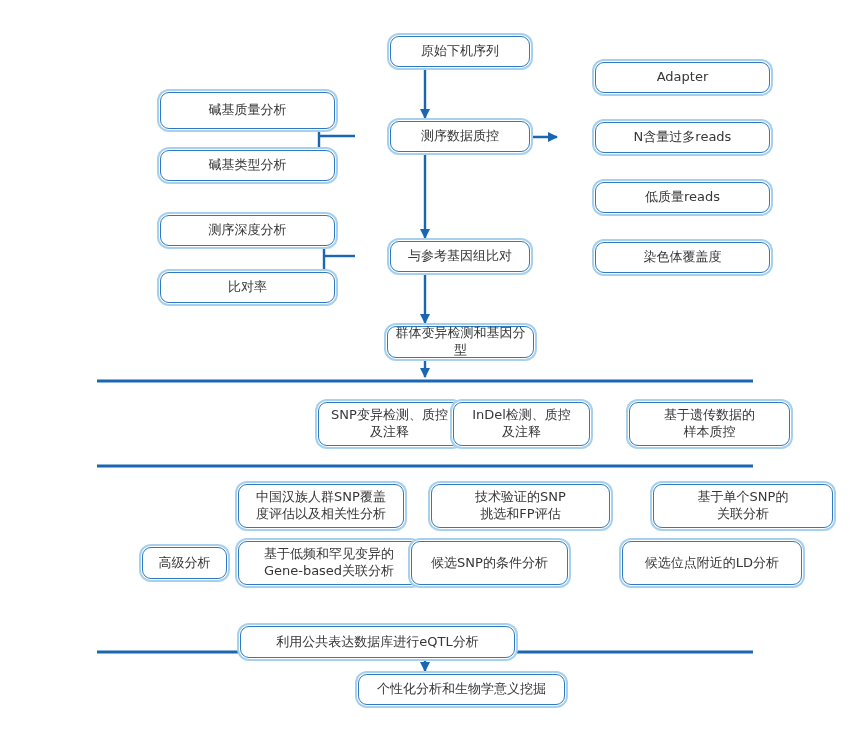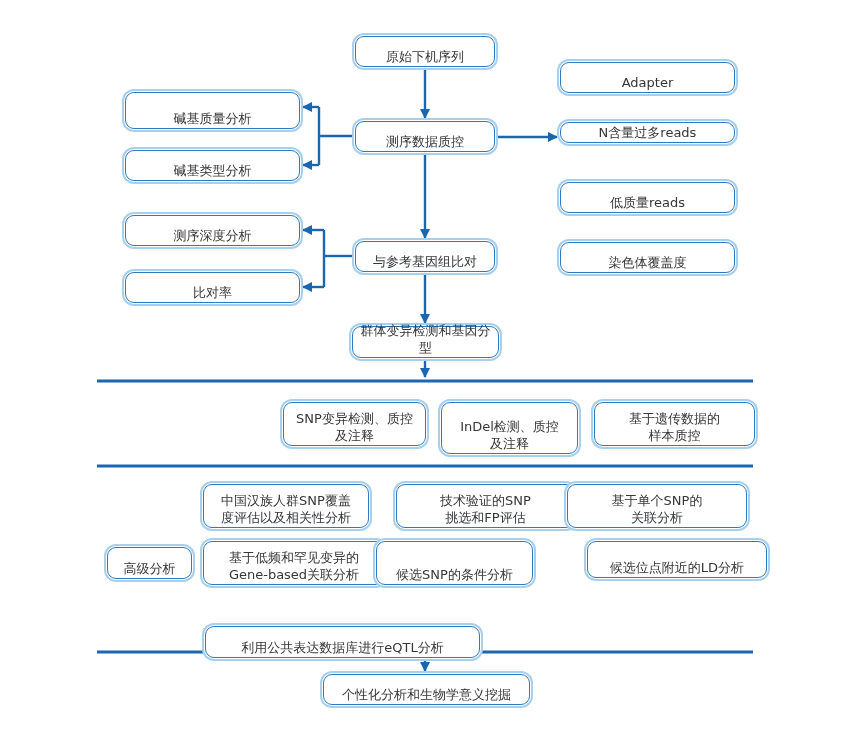--- a/index.html
+++ b/index.html
@@ -23,24 +23,25 @@
     pointer-events: none;
   }
   .box {
     position: absolute;
     box-sizing: border-box;
     background: #ffffff;
     border: 1.5px solid #2F7ABF;
     border-radius: 9px;
     box-shadow: 0 0 0 1px #ffffff, 0 0 0 3px #A6D0EE;
     display: flex;
-    align-items: flex-end;
+    align-items: center;
     justify-content: center;
     text-align: center;
     z-index: 2;
+    margin-left: 35px;
   }
   .box span {
     display: block;
     white-space: pre-line;
     font-size: 13px;
     line-height: 1.3;
     color: #363636;
     padding: 0 4px;
   }
 </style>
@@ -93,21 +94,21 @@
   </div>
 
   <div class="box" style="left:125px; top:92px; width:175px; height:37px">
     <span>碱基质量分析</span>
   </div>
 
   <div class="box" style="left:355px; top:121px; width:140px; height:31px">
     <span>测序数据质控</span>
   </div>
 
-  <div class="box" style="left:560px; top:122px; width:175px; height:21px">
+  <div class="box" style="left:560px; top:122px; width:175px; height:31px">
     <span>N含量过多reads</span>
   </div>
 
   <div class="box" style="left:125px; top:150px; width:175px; height:31px">
     <span>碱基类型分析</span>
   </div>
 
   <div class="box" style="left:125px; top:215px; width:175px; height:31px">
     <span>测序深度分析</span>
   </div>
@@ -131,21 +132,21 @@
   <div class="box" style="left:352px; top:326px; width:147px; height:32px">
     <span>群体变异检测和基因分型</span>
   </div>
 
 
   <div class="box" style="left:283px; top:402px; width:143px; height:44px">
     <span>SNP变异检测、质控
 及注释</span>
   </div>
 
-  <div class="box" style="left:441px; top:402px; width:137px; height:52px">
+  <div class="box" style="left:418px; top:402px; width:137px; height:44px">
     <span>InDel检测、质控
 及注释</span>
   </div>
 
   <div class="box" style="left:594px; top:402px; width:161px; height:44px">
     <span>基于遗传数据的
 样本质控</span>
   </div>
 
   <div class="box" style="left:107px; top:547px; width:85px; height:32px">
@@ -155,35 +156,35 @@
   <div class="box" style="left:203px; top:484px; width:166px; height:44px">
     <span>中国汉族人群SNP覆盖
 度评估以及相关性分析</span>
   </div>
 
   <div class="box" style="left:396px; top:484px; width:179px; height:44px">
     <span>技术验证的SNP
 挑选和FP评估</span>
   </div>
 
-  <div class="box" style="left:567px; top:484px; width:180px; height:44px">
+  <div class="box" style="left:618px; top:484px; width:180px; height:44px">
     <span>基于单个SNP的
 关联分析</span>
   </div>
 
   <div class="box" style="left:203px; top:541px; width:182px; height:44px">
     <span>基于低频和罕见变异的
 Gene-based关联分析</span>
   </div>
 
   <div class="box" style="left:376px; top:541px; width:157px; height:44px">
     <span>候选SNP的条件分析</span>
   </div>
 
-  <div class="box" style="left:587px; top:541px; width:180px; height:37px">
+  <div class="box" style="left:587px; top:541px; width:180px; height:44px">
     <span>候选位点附近的LD分析</span>
   </div>
 
   <div class="box" style="left:205px; top:626px; width:275px; height:32px">
     <span>利用公共表达数据库进行eQTL分析</span>
   </div>
 
 
   <div class="box" style="left:323px; top:674px; width:207px; height:31px">
     <span>个性化分析和生物学意义挖掘</span>

